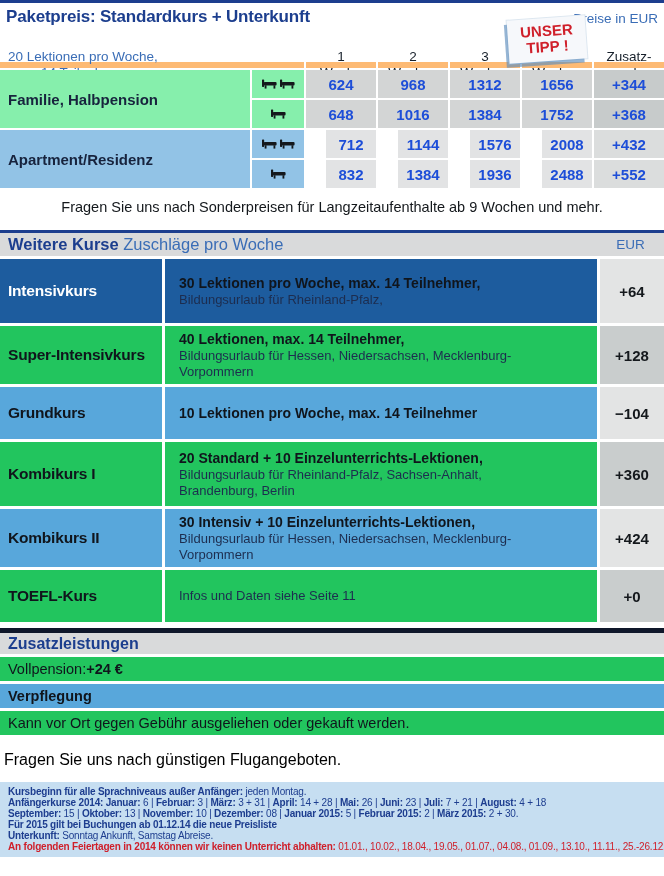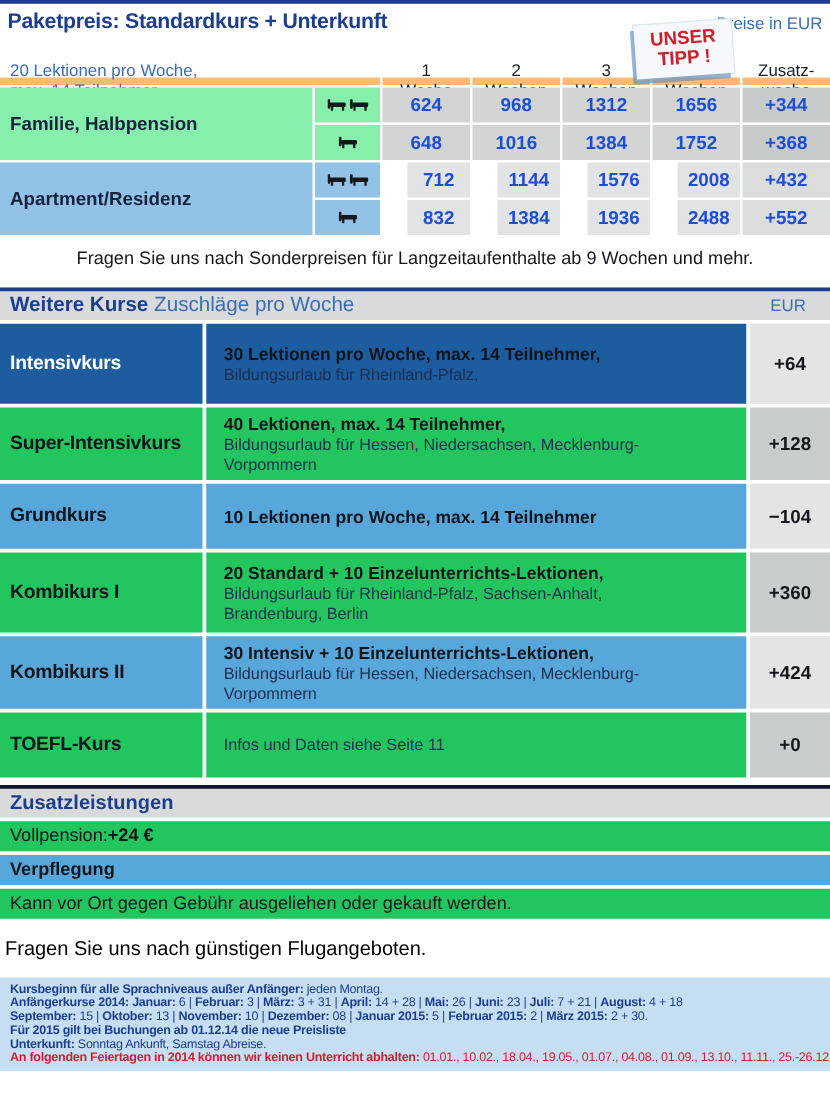--- a/index.html
+++ b/index.html
@@ -53,21 +53,21 @@
   .h64 { min-height:64px; } .h52 { min-height:52px; }
   .badge {
     position:absolute; right:10px; top:9px; width:78px; padding:5px 2px 6px 2px;
     background:#f6f8fb; color:#cf1f2a; font-weight:bold; font-size:15px; line-height:16px;
     text-align:center; transform:rotate(-4deg);
     box-shadow:-3px 4px 0 rgba(93,142,189,0.65), 0 0 0 1px #dde7f0;
   }
 
   
   .xtable { margin-top:6px; display:flex; flex-direction:column; gap:3px; background:#ffffff; }
-  .xhead { border-top:3px solid #0f172a; background:#d9dadb; height:26px; display:flex; align-items:center; padding-left:8px; font-size:16px; font-weight:bold; color:#1c3e8e; }
+  .xhead { border-top:5px solid #0f172a; background:#d9dadb; height:26px; display:flex; align-items:center; padding-left:8px; font-size:16px; font-weight:bold; color:#1c3e8e; }
   .xrow { height:24px; display:flex; align-items:center; padding-left:8px; font-size:14.5px; color:#10151c; }
 
   .note-flights { margin-top:16px; padding-left:4px; font-size:16px; color:#000000; }
 
   
   .fineprint { margin-top:13px; background:#c6def1; padding:4px 8px 5px 8px; font-size:10px; line-height:11px; letter-spacing:-0.2px; color:#1d3d8f; white-space:nowrap; overflow:hidden; }
   .fineprint .line { }
   .fineprint .red { color:#cf1f2a; }
 </style>
 </head>

